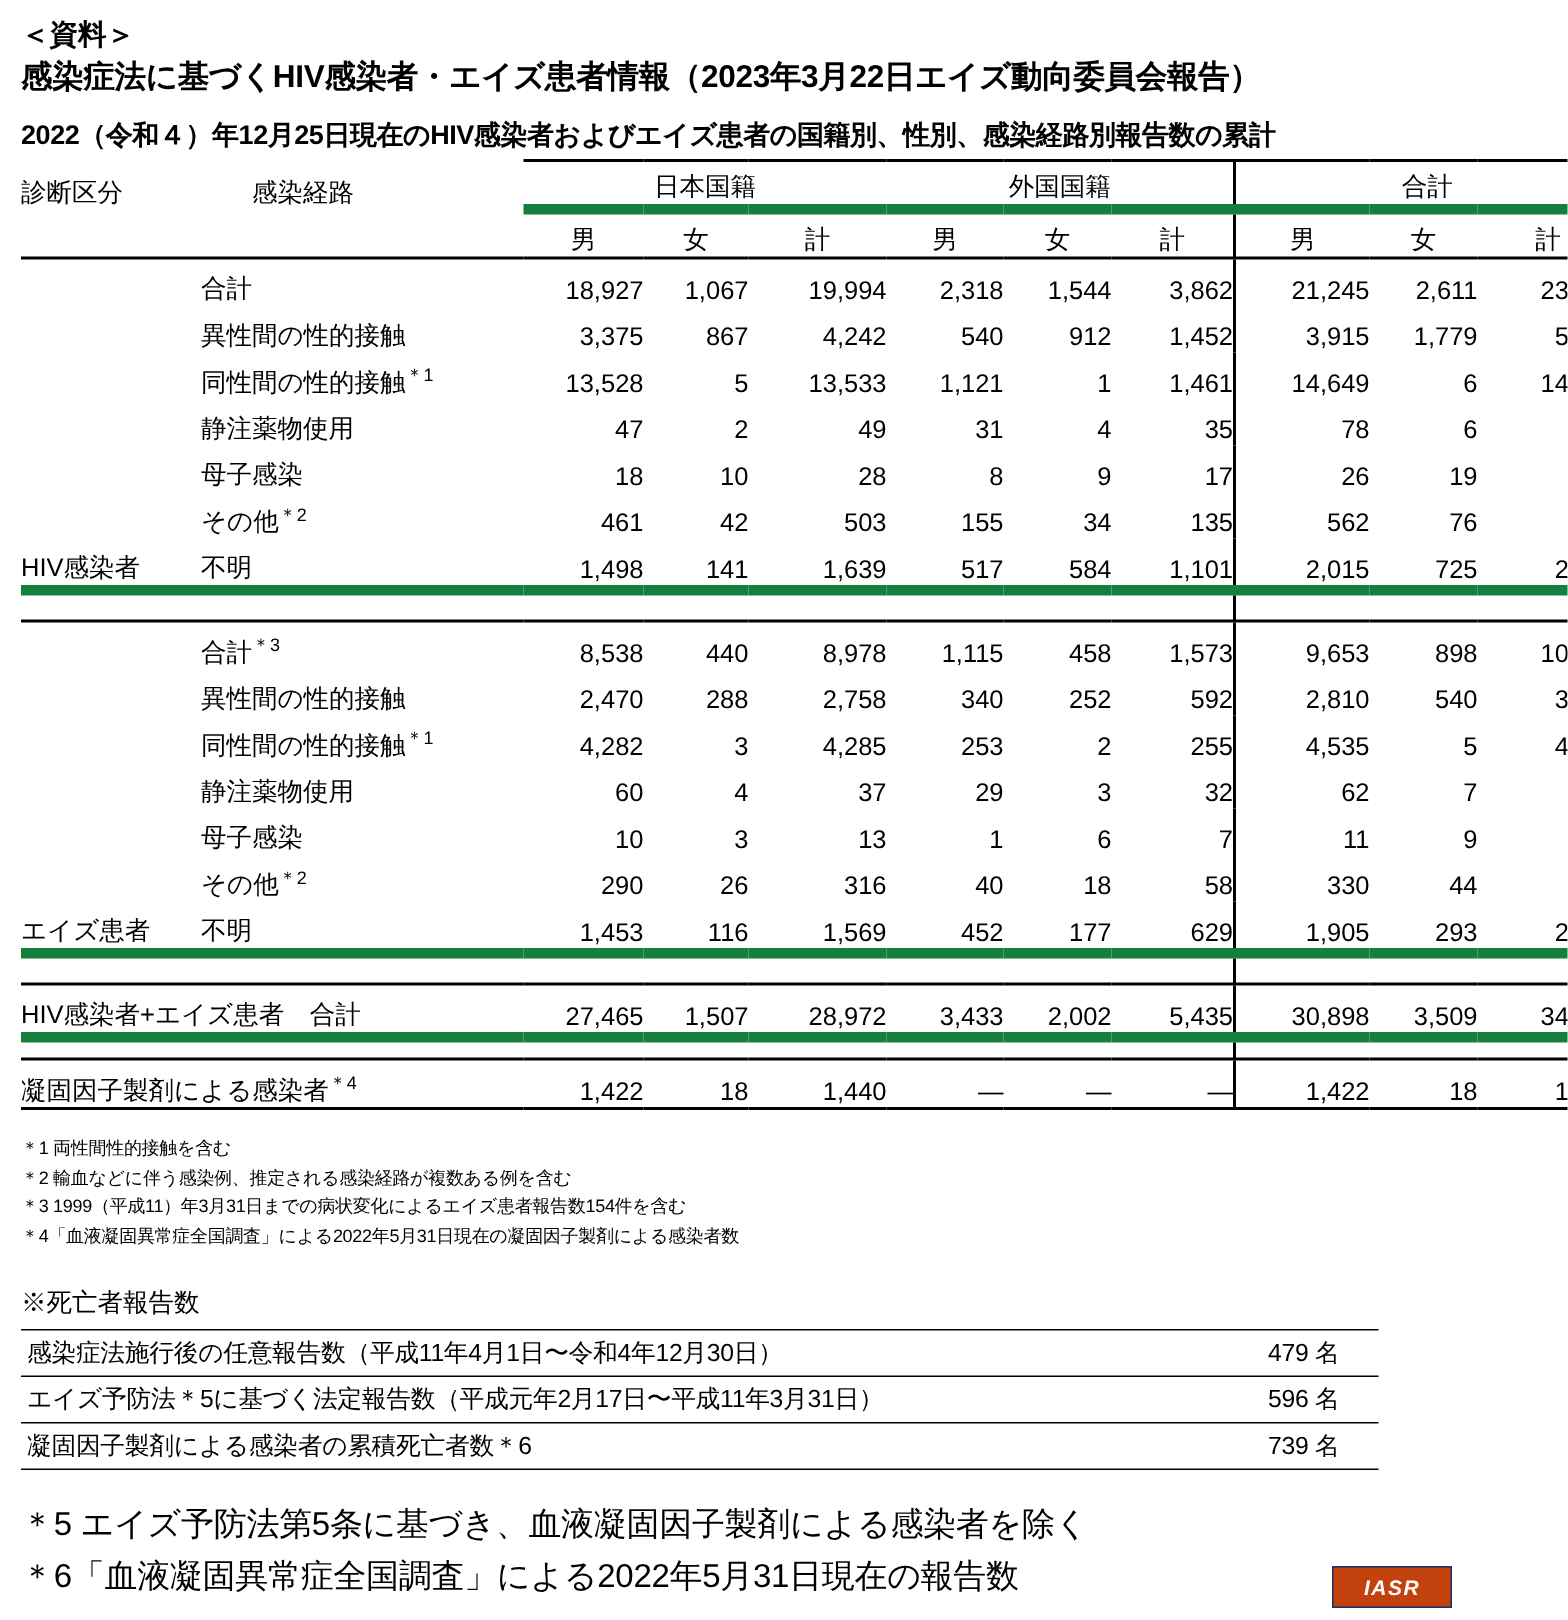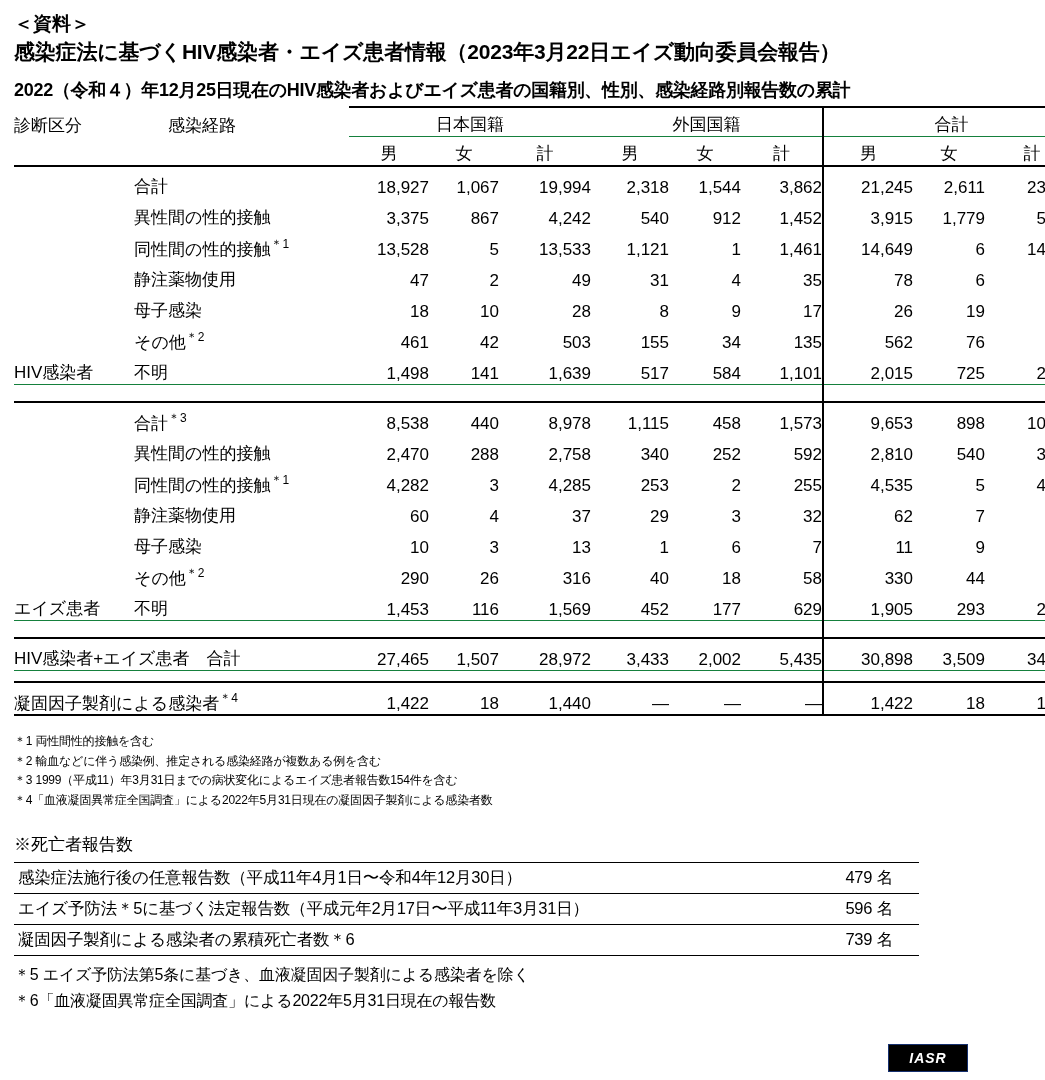--- a/index.html
+++ b/index.html
@@ -55,21 +55,21 @@
     padding-bottom:2px;
     text-align:center;
     margin-left:10px;
   }
   .hdr-sub td{
     height:28px;
     padding-bottom:3px;
     text-align:center;
   }
   .line-top{border-top:2px solid #000;}
-  .line-bot{border-bottom:1px solid #15803d;}
+  .line-bot{border-bottom:7px solid #15803d;}
   .line-bot2{border-bottom:2px solid #000;}
   .vline-l{border-left:2px solid #000;}
   .num{ text-align:right; padding-right:12px; }
   .cat{ text-align:left; padding-left:4px; }
   .route{ text-align:left; padding-left:34px; }
   .route-sum{ text-align:left; padding-left:14px; }
   tr.data td{ height:31px; }
   tr.spacer td{ height:16px; }
   tr.spacer-sm td{ height:10px; }
   .sup{ font-size:12px; vertical-align:super; }
@@ -101,32 +101,32 @@
   }
   table.deaths td{
     padding:4px 0 4px 4px;
     border-bottom:1px solid #000;
     white-space:nowrap;
     letter-spacing:-0.2px;
   }
   table.deaths tr:first-child td{ border-top:1px solid #000; }
   table.deaths td.val{ text-align:right; padding-right:26px;}
   .notes2{
-    margin-top:6px;
-    font-size:16px;
+    margin-top:18px;
+    font-size:22px;
     line-height:1.62;
     letter-spacing:-0.2px;
   }
   .logo{
     position:absolute;
     right:14px;
     bottom:8px;
     width:78px;
     height:26px;
-    background:#000000;
+    background:#c2410c;
     color:#ffffff;
     font-size:14px;
     font-weight:bold;
     font-style:italic;
     display:flex;
     align-items:center;
     justify-content:center;
     letter-spacing:1px;
     border:1px solid #16306e;
   }

